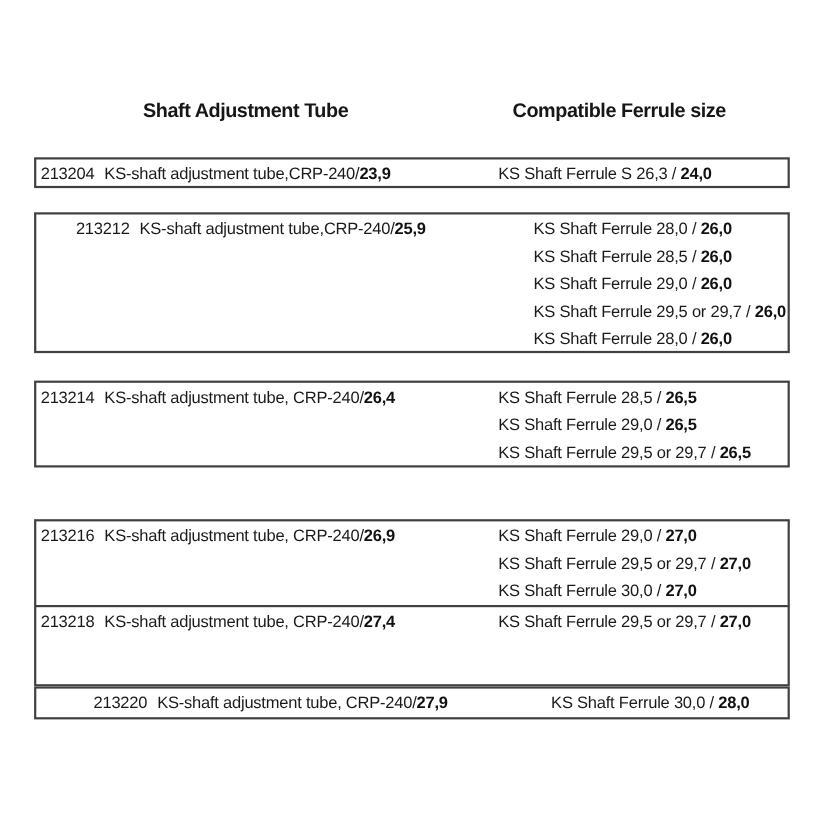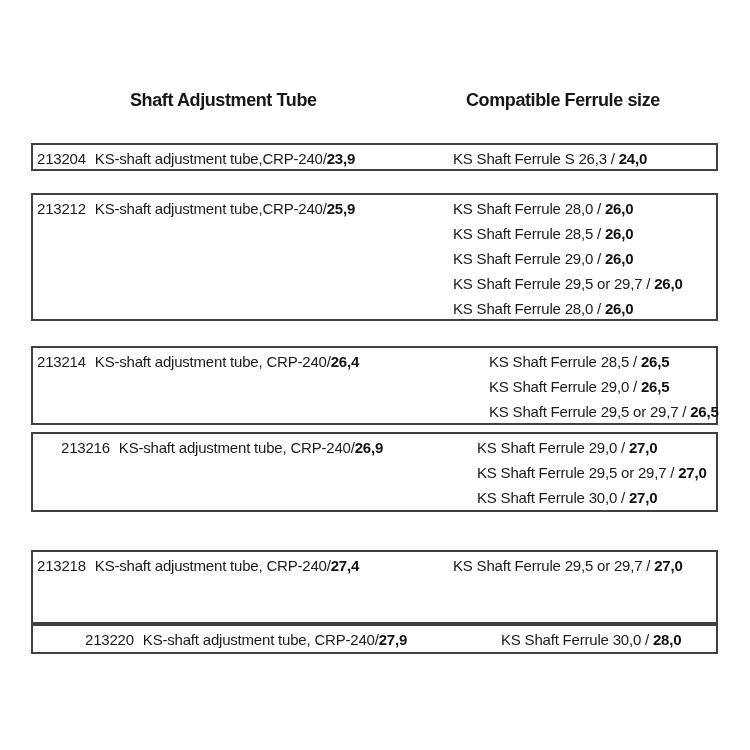--- a/index.html
+++ b/index.html
@@ -44,23 +44,23 @@
   }
   .part {
     width: 420px;
     padding-left: 4px;
     flex: 0 0 420px;
   }
   .pn { display: inline-block; margin-right: 9px; }
   .ferrules { flex: 1 1 auto; }
   .bold { font-weight: bold; color: #111111; }
   .b1 { top: 143px; height: 28px; }
-  .b2 { top: 193px; height: 128px; }
-  .b3 { top: 346px; height: 79px; gap: 36px; }
-  .b4 { top: 432px; height: 80px; padding-left: 24px; }
+  .b2 { top: 193px; height: 128px; padding-left: 32px; }
+  .b3 { top: 346px; height: 79px; }
+  .b4 { top: 472px; height: 80px; }
   .b5 { top: 550px; height: 74px; }
   .b6 { top: 624px; height: 30px; padding-left: 48px; }
 </style>
 </head>
 <body>
 
 <div class="sheet">
 
   <div class="col-header left">Shaft Adjustment Tube</div>
   <div class="col-header right">Compatible Ferrule size</div>

